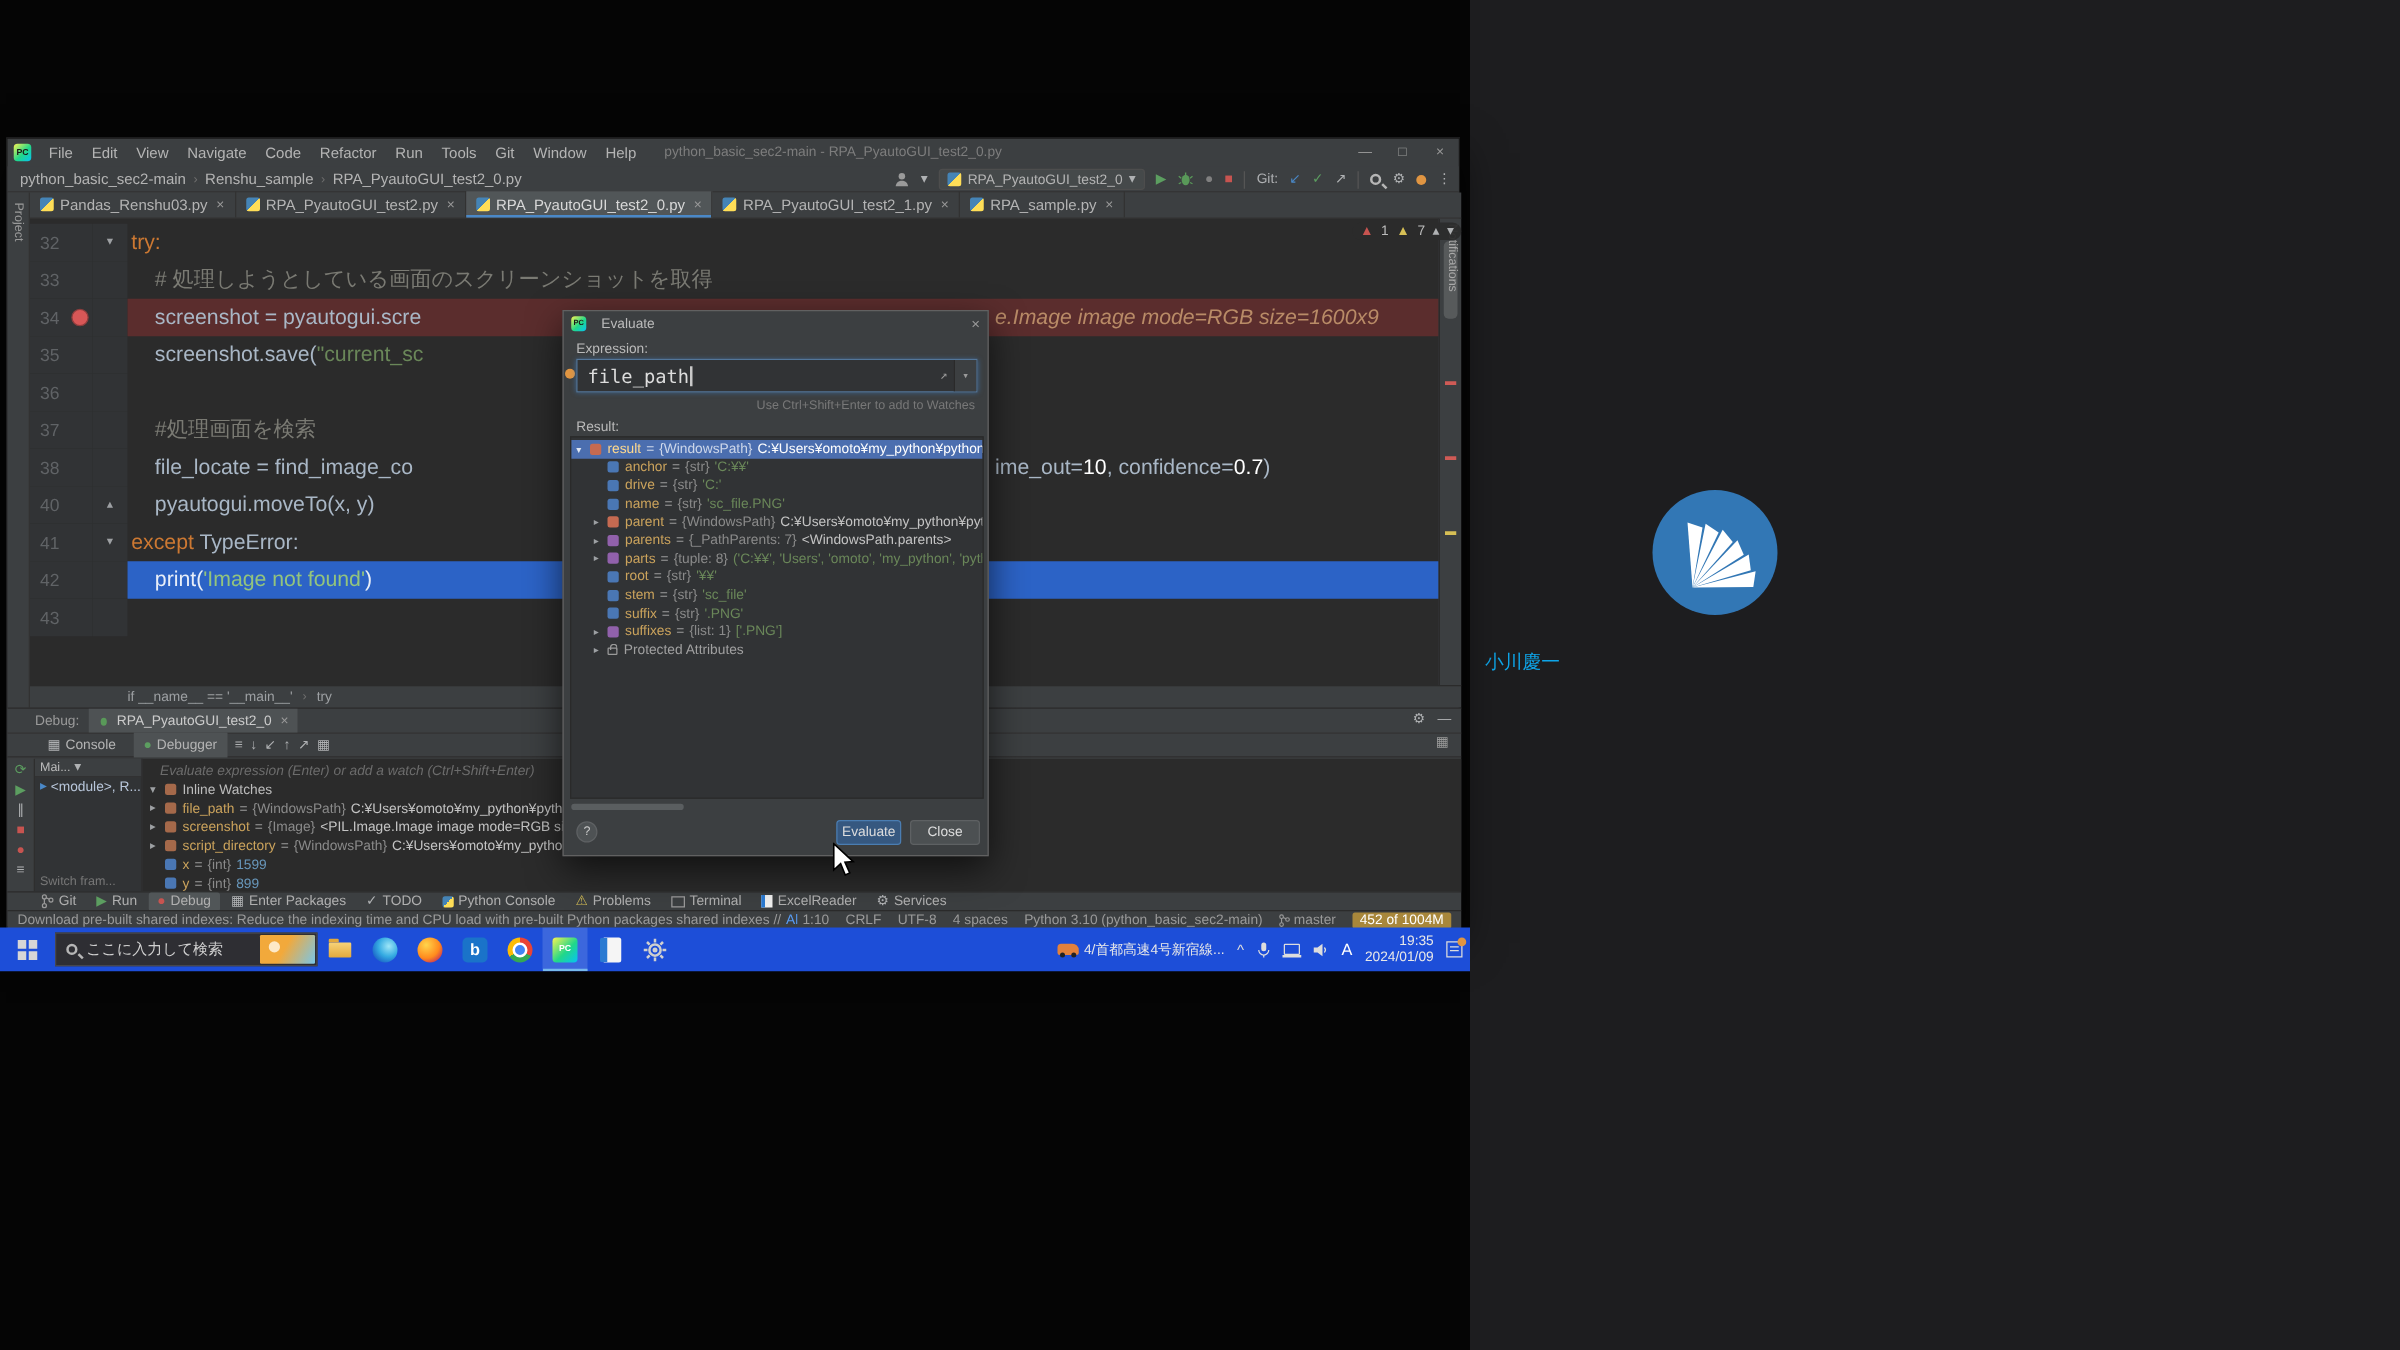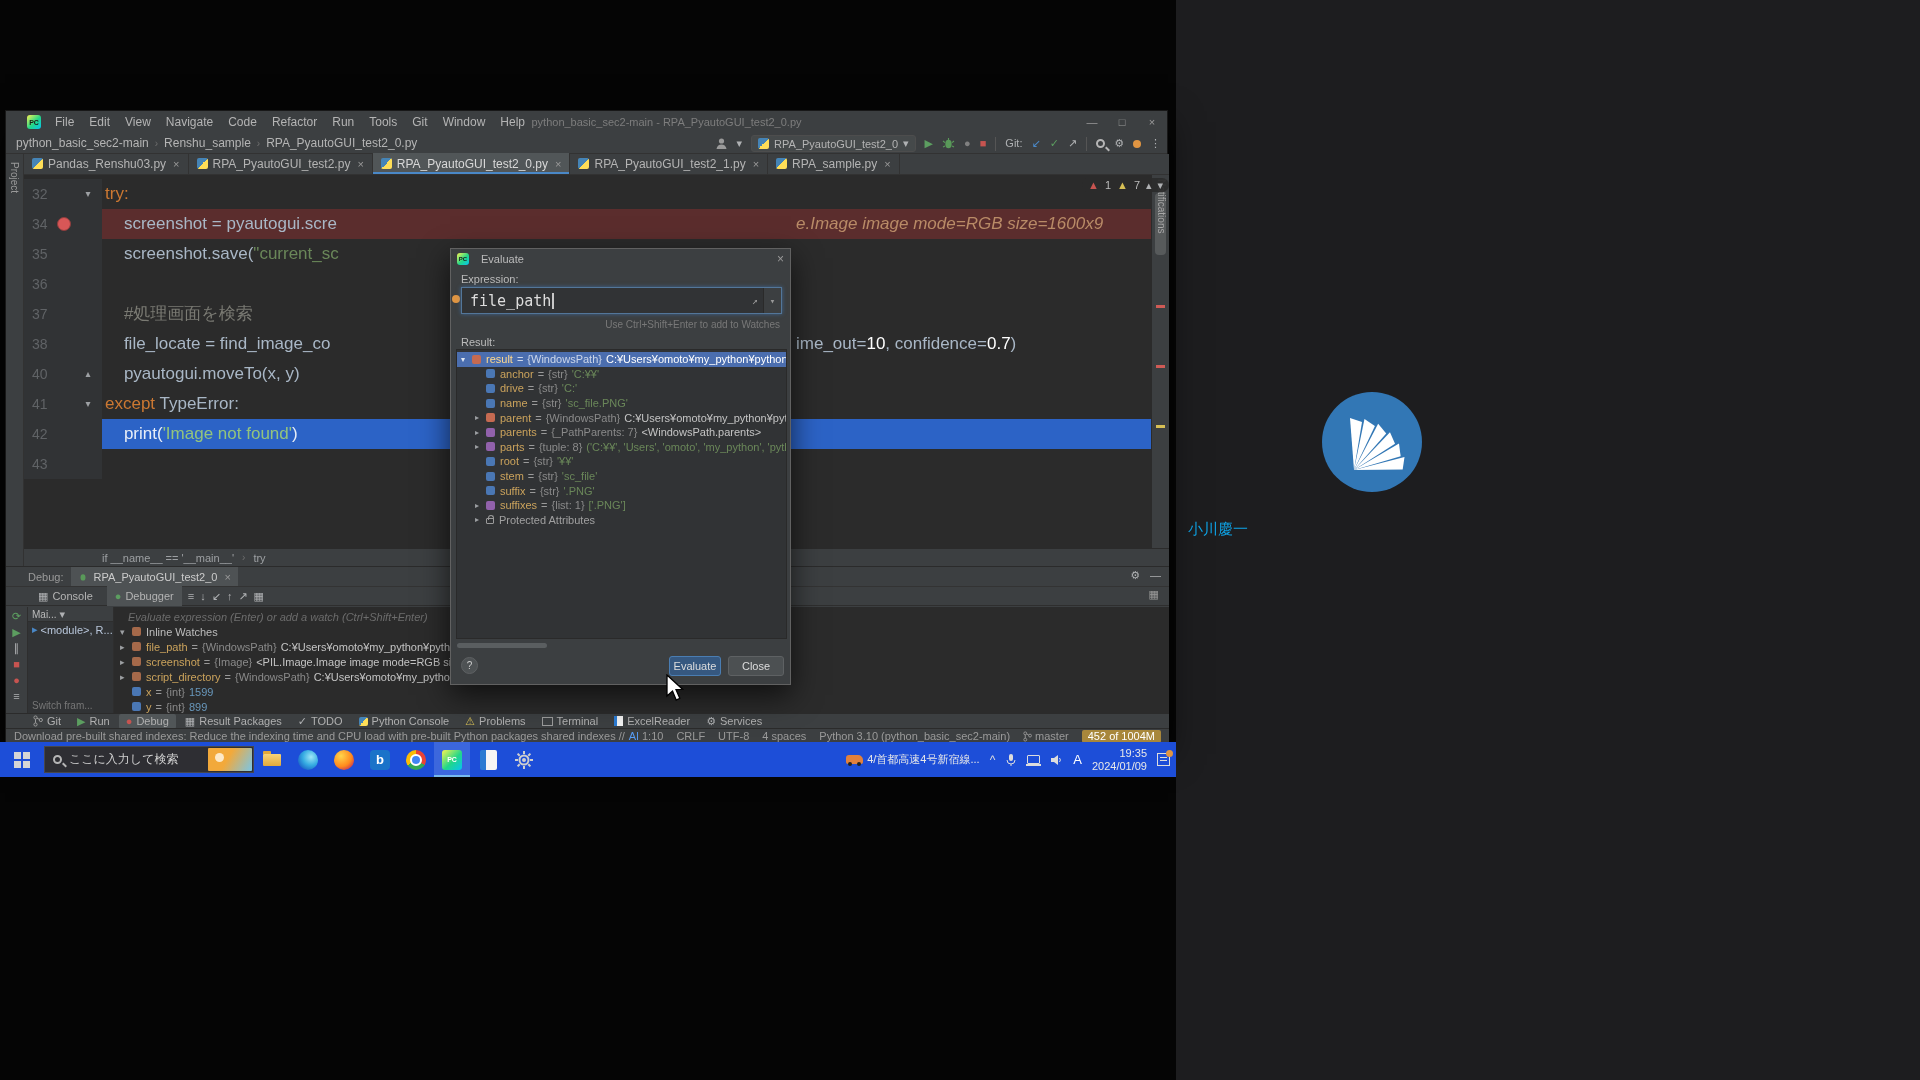--- a/index.html
+++ b/index.html
@@ -9,21 +9,21 @@
 .gi{display:inline-block;font-size:11px;color:#afb1b3;line-height:1}
 .green{color:#5c9e60}.red{color:#c75450}.blue{color:#4a88c7}.yellowc{color:#d6bf55}.dim{color:#808080}
 
 
 #rightpanel{position:absolute;left:1176px;top:0;width:744px;height:1080px;background:#1d1d1f}
 #avatar{position:absolute;left:146px;top:392px;width:100px;height:100px;border-radius:50%;background:#3277b5;display:flex;align-items:center;justify-content:center;overflow:hidden}
 #pname{position:absolute;left:12px;top:520px;font-size:15px;color:#0ea5e9}
 
 
 #win{position:absolute;left:5px;top:110px;width:1163px;height:632px;background:#3c3f41;border:1px solid #181818;box-shadow:0 12px 32px rgba(0,0,0,.55);z-index:1}
-#titlebar{position:absolute;left:0;top:0;width:100%;height:22px;display:flex;align-items:center;gap:1px;padding-left:21px;font-size:12px;color:#b4b4b4}
+#titlebar{position:absolute;left:0;top:0;width:100%;height:22px;display:flex;align-items:center;gap:1px;padding-left:5px;font-size:12px;color:#b4b4b4}
 .applogo{width:14px;height:14px;border-radius:3px;background:linear-gradient(135deg,#f9f452,#21d789 55%,#07c3f2);color:#1a1a1a;font-size:7px;font-weight:bold;display:flex;align-items:center;justify-content:center;margin-right:6px}
 .menu{padding:0 7px;height:22px;line-height:22px}
 #wintitle{position:absolute;left:280px;right:120px;text-align:center;color:#7d7d7d;font-size:11px;white-space:nowrap;overflow:hidden;line-height:22px}
 #winbtns{position:absolute;right:0;top:0;display:flex}
 .wbtn{width:30px;height:22px;text-align:center;line-height:22px;color:#9a9a9a;font-size:11px}
 
 #toolbar{position:absolute;left:0;top:22px;width:100%;height:21px;display:flex;align-items:center;font-size:12px;color:#b4b4b4;border-bottom:1px solid #323232;padding-left:10px;gap:4px;background:#3c3f41}
 .bsep{color:#6e6e6e;font-size:10px;padding:0 2px}
 #toolbarright{position:absolute;right:6px;top:0;height:21px;display:flex;align-items:center;gap:9px}
 #runcfg{display:flex;align-items:center;gap:5px;padding:1px 6px;border:1px solid #4d4d4d;border-radius:3px;background:#45494a;font-size:11px;height:17px}
@@ -270,20 +270,25 @@
       <span class="vlabel" style="left:3px;top:8px">Project</span>
       <span class="stripico" style="top:500px">▦</span>
       <span class="stripico" style="top:520px">≡</span>
     </div>
 
     <div id="code">
       <div class="cl">
         <span class="ln">32</span>
         <span class="fd">▾</span>
         <span class="cc"><span class="kw">try:</span></span>
+      </div>
+      <div class="cl">
+        <span class="ln">33</span>
+        <span class="fd"></span>
+        <span class="cc"><span class="cm">    # 処理しようとしている画面のスクリーンショットを取得</span></span>
       </div>
       <div class="cl r34">
         <span class="ln">34</span>
         <span class="fd"></span>
         <span class="bp"></span>
         <span class="cc"><span class="pl">    screenshot = pyautogui.scre</span><span class="hint34">e.Image image mode=RGB size=1600x9</span></span>
       </div>
       <div class="cl">
         <span class="ln">35</span>
         <span class="fd"></span>
@@ -465,21 +470,21 @@
       <span class="twi">
         <span class="gi green">▶</span>
         <span>Run</span>
       </span>
       <span class="twi active">
         <span class="gi red">●</span>
         <span>Debug</span>
       </span>
       <span class="twi">
         <span class="gi">▦</span>
-        <span>Result Packages</span>
+        <span>Enter Packages</span>
       </span>
       <span class="twi">
         <span class="gi">✓</span>
         <span>TODO</span>
       </span>
       <span class="twi">
         <span class="pyico" style="width:9px;height:9px"></span>
         <span>Python Console</span>
       </span>
       <span class="twi">

